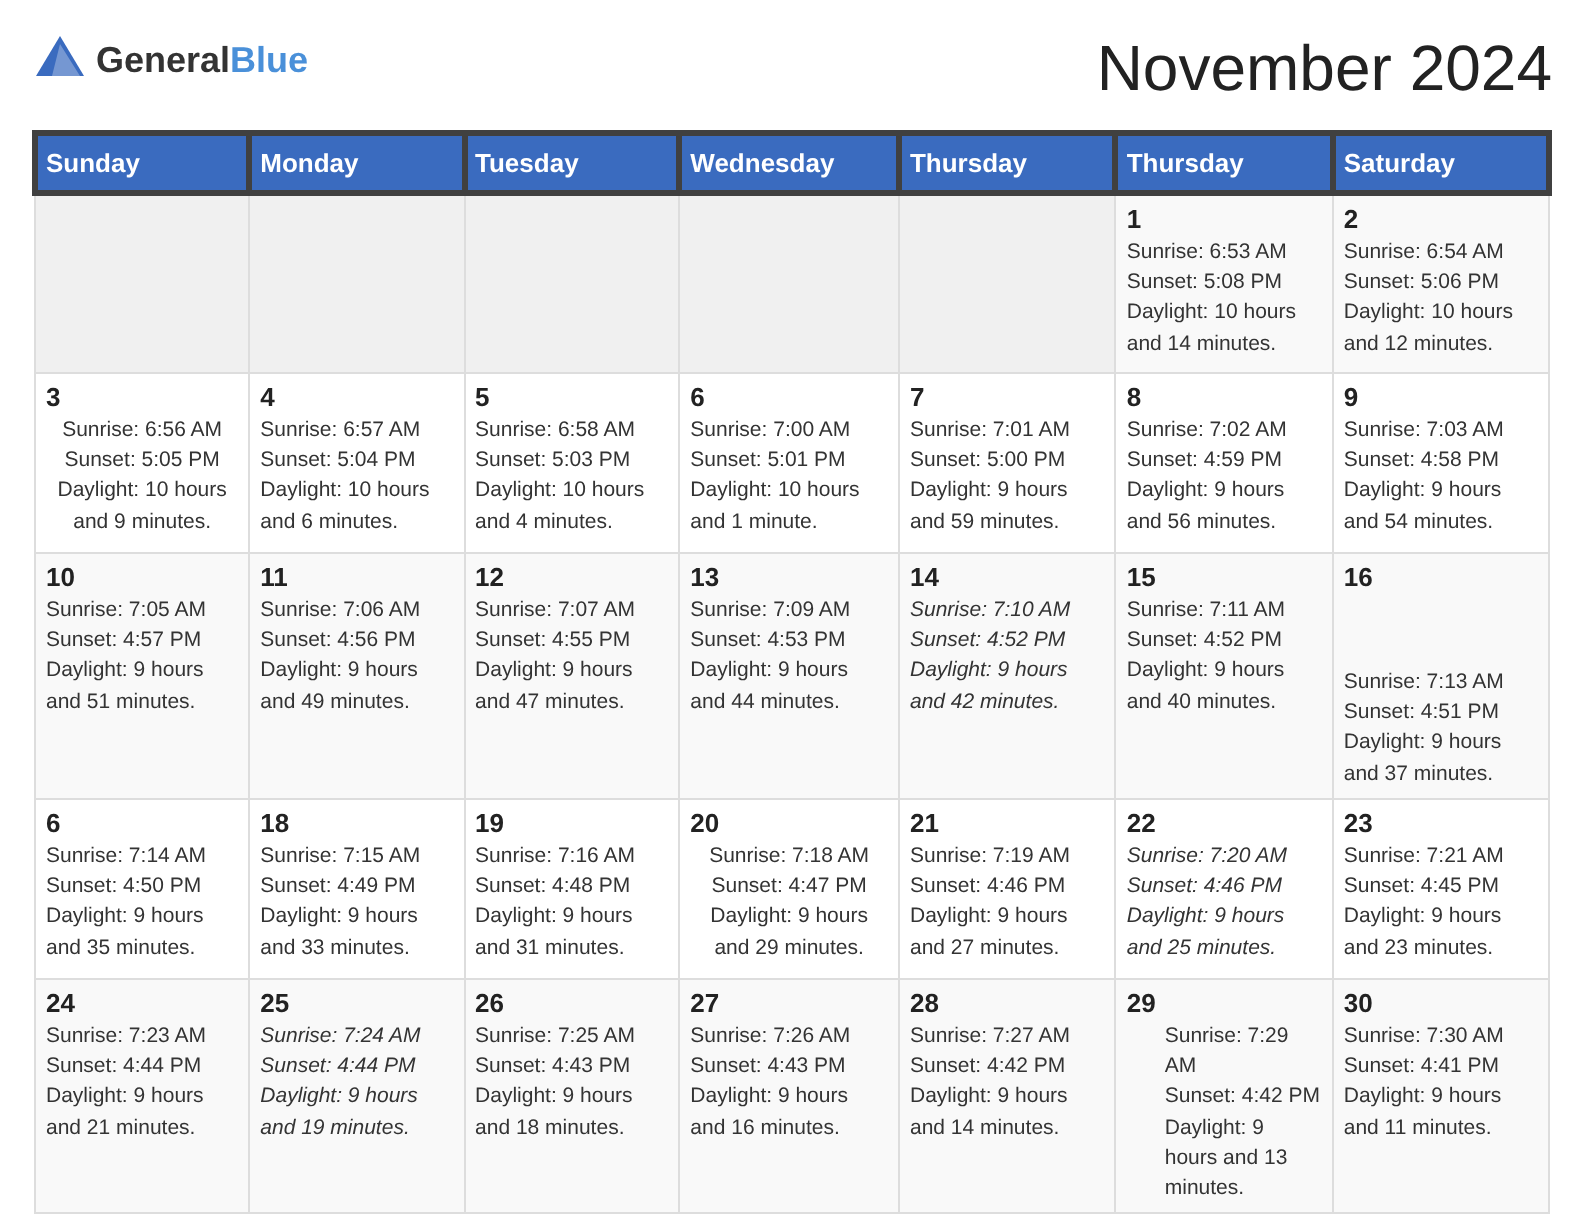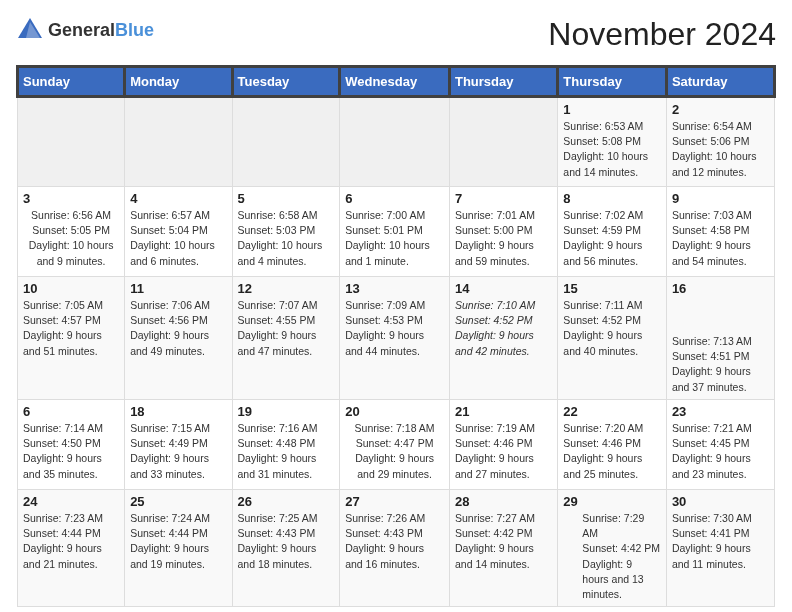--- a/index.html
+++ b/index.html
@@ -251,41 +251,41 @@
 Daylight: 9 hours and 29 minutes.</div>
         </td>
         <td>
           <div class="day-num">21</div>
           <div class="day-info" style="white-space: pre-line;">Sunrise: 7:19 AM
 Sunset: 4:46 PM
 Daylight: 9 hours and 27 minutes.</div>
         </td>
         <td>
           <div class="day-num">22</div>
-          <div class="day-info" style="white-space: pre-line;">Sunrise: 7:20 AM
+          <div class="day-info" style="white-space: pre-line; font-style: italic;">Sunrise: 7:20 AM
 Sunset: 4:46 PM
 Daylight: 9 hours and 25 minutes.</div>
         </td>
         <td>
           <div class="day-num">23</div>
           <div class="day-info" style="white-space: pre-line;">Sunrise: 7:21 AM
 Sunset: 4:45 PM
 Daylight: 9 hours and 23 minutes.</div>
         </td>
       </tr>
       <tr>
         <td>
           <div class="day-num">24</div>
           <div class="day-info" style="white-space: pre-line;">Sunrise: 7:23 AM
 Sunset: 4:44 PM
 Daylight: 9 hours and 21 minutes.</div>
         </td>
         <td>
           <div class="day-num">25</div>
-          <div class="day-info" style="white-space: pre-line;">Sunrise: 7:24 AM
+          <div class="day-info" style="white-space: pre-line; font-style: italic;">Sunrise: 7:24 AM
 Sunset: 4:44 PM
 Daylight: 9 hours and 19 minutes.</div>
         </td>
         <td>
           <div class="day-num">26</div>
           <div class="day-info" style="white-space: pre-line;">Sunrise: 7:25 AM
 Sunset: 4:43 PM
 Daylight: 9 hours and 18 minutes.</div>
         </td>
         <td>

